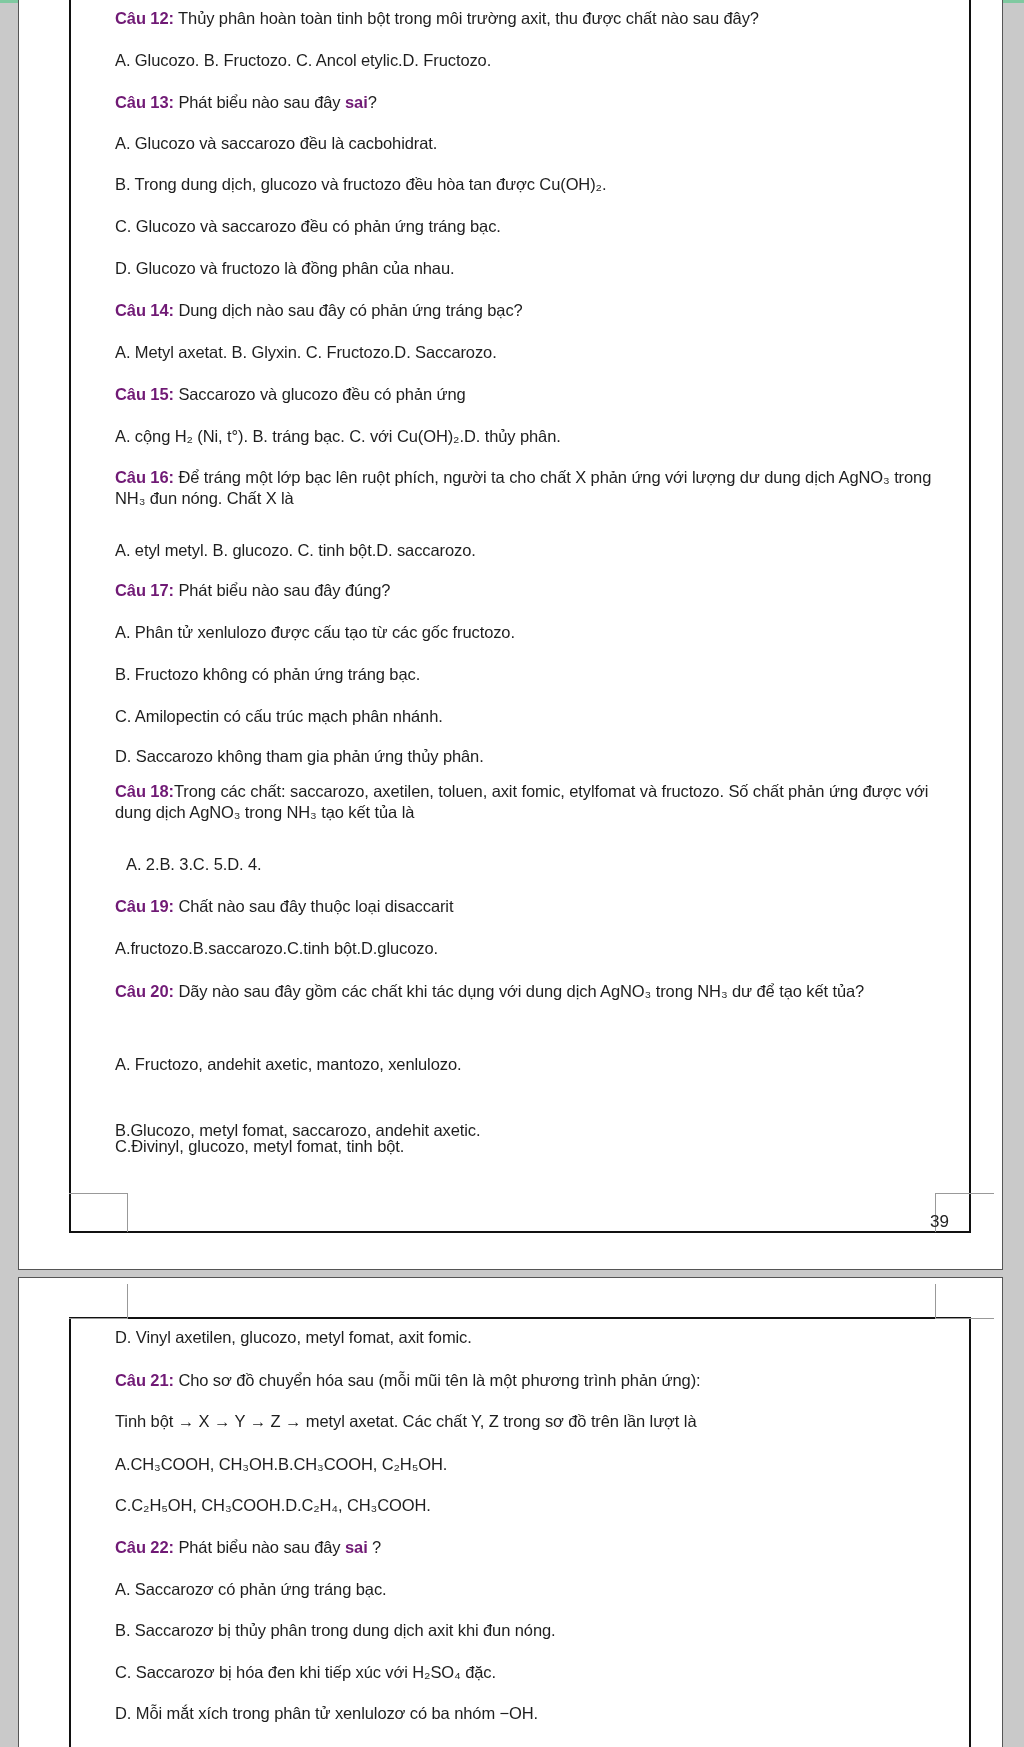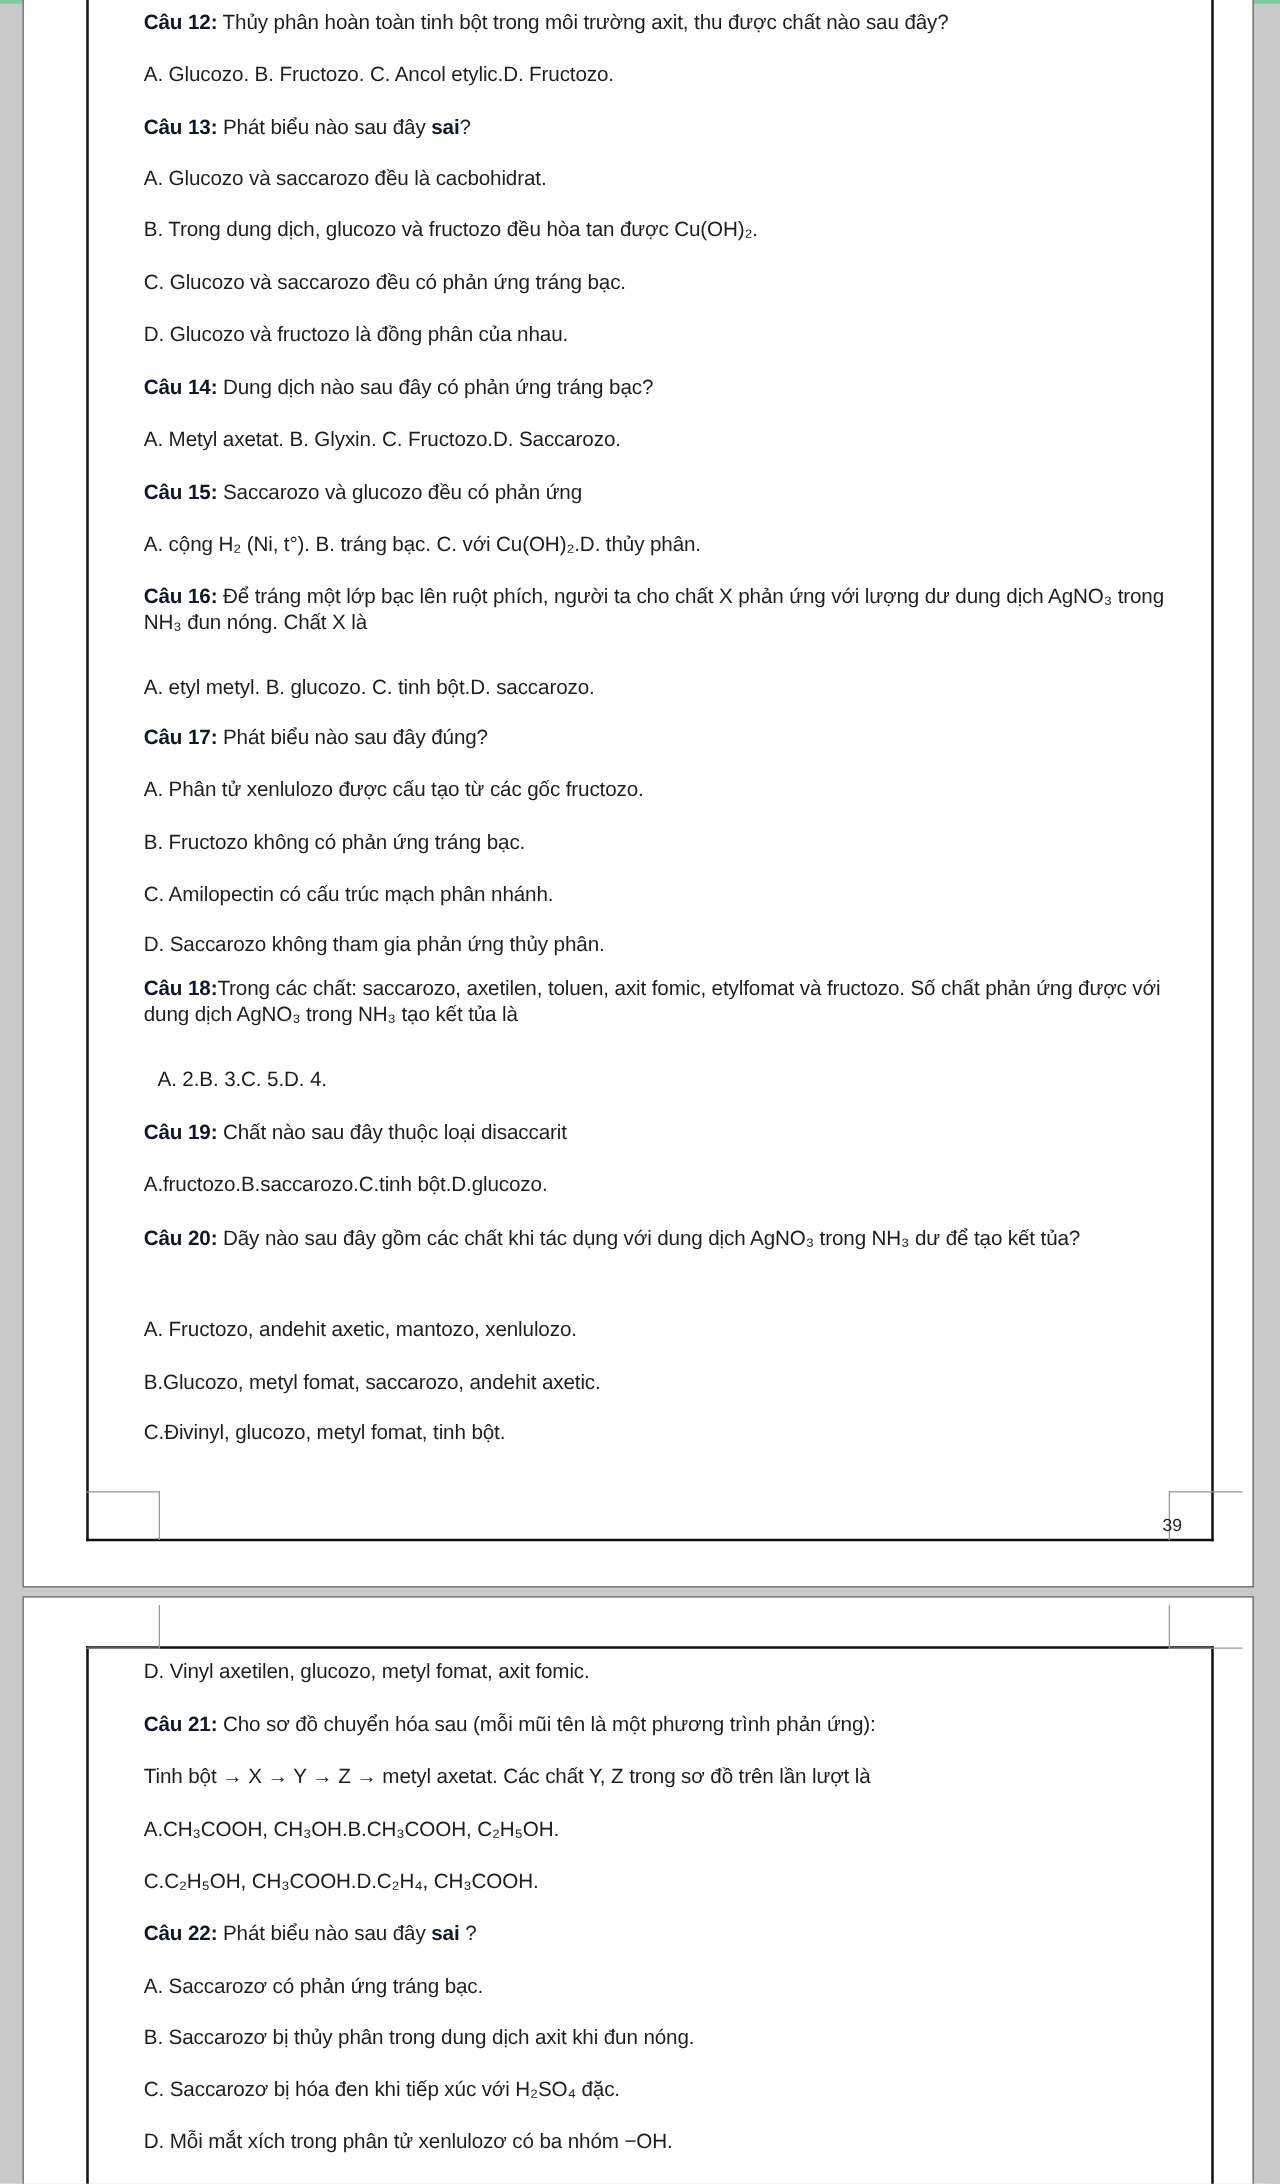--- a/index.html
+++ b/index.html
@@ -13,22 +13,22 @@
   .page { position: absolute; left: 18px; width: 985px; background: #fff; border: 1px solid #555; box-sizing: border-box; }
   #page1 { top: -10px; height: 1280px; }
   #page2 { top: 1277px; height: 490px; }
   .frame { position: absolute; left: 50px; width: 902px; border-left: 2.5px solid #111; border-right: 2.5px solid #111; box-sizing: border-box; }
   #page1 .frame { top: 0; height: 1242px; border-bottom: 2.5px solid #111; }
   #page2 .frame { top: 39px; height: 500px; border-top: 2.5px solid #111; }
   .crop { position: absolute; border-color: #999; border-style: solid; border-width: 0; }
   .content { position: absolute; left: 96px; right: 40px; font-size: 16.5px; }
   .line { position: absolute; left: 0; white-space: nowrap; letter-spacing: -0.1px; }
   .wrap { white-space: normal; width: 820px; line-height: 21px; }
-  b { font-weight: bold; color: #0f172a; }
-  .pgnum { position: absolute; font-size: 14px; color: #222; }
+  b { font-weight: bold; color: #701a75; }
+  .pgnum { position: absolute; font-size: 17px; color: #222; }
 </style>
 </head>
 <body>
 
 <div class="top-strip"></div>
 
 <div class="page" id="page1">
   <div class="frame"></div>
   <div class="crop" style="left:50px; top:1202px; width:58px; height:38px; border-top-width:1px; border-right-width:1px;"></div>
   <div class="crop" style="left:916px; top:1202px; width:58px; height:38px; border-top-width:1px; border-left-width:1px;"></div>
@@ -51,21 +51,21 @@
       <div class="line" style="top: 632px;"><span>A. Phân tử xenlulozo được cấu tạo từ các gốc fructozo.</span></div>
       <div class="line" style="top: 674px;"><span>B. Fructozo không có phản ứng tráng bạc.</span></div>
       <div class="line" style="top: 716px;"><span>C. Amilopectin có cấu trúc mạch phân nhánh.</span></div>
       <div class="line" style="top: 756px;"><span>D. Saccarozo không tham gia phản ứng thủy phân.</span></div>
       <div class="line wrap" style="top: 790px;"><b>Câu 18:</b><span>Trong các chất: saccarozo, axetilen, toluen, axit fomic, etylfomat và fructozo. Số chất phản ứng được với dung dịch AgNO₃ trong NH₃ tạo kết tủa là</span></div>
       <div class="line" style="top: 864px; margin-left: 11px;"><span>A. 2.B. 3.C. 5.D. 4.</span></div>
       <div class="line" style="top: 906px;"><b>Câu 19:</b><span> Chất nào sau đây thuộc loại disaccarit</span></div>
       <div class="line" style="top: 948px;"><span>A.fructozo.B.saccarozo.C.tinh bột.D.glucozo.</span></div>
       <div class="line wrap" style="top: 990px;"><b>Câu 20:</b><span> Dãy nào sau đây gồm các chất khi tác dụng với dung dịch AgNO₃ trong NH₃ dư để tạo kết tủa?</span></div>
       <div class="line" style="top: 1064px;"><span>A. Fructozo, andehit axetic, mantozo, xenlulozo.</span></div>
-      <div class="line" style="top: 1106px;"><span>B.Glucozo, metyl fomat, saccarozo, andehit axetic.</span></div>
+      <div class="line" style="top: 1130px;"><span>B.Glucozo, metyl fomat, saccarozo, andehit axetic.</span></div>
       <div class="line" style="top: 1146px;"><span>C.Đivinyl, glucozo, metyl fomat, tinh bột.</span></div>
     </div>
 </div>
 
 <div class="page" id="page2">
   <div class="frame"></div>
   <div class="crop" style="left:50px; top:6px; width:58px; height:34px; border-bottom-width:1px; border-right-width:1px;"></div>
   <div class="crop" style="left:916px; top:6px; width:58px; height:34px; border-bottom-width:1px; border-left-width:1px;"></div>
   <div class="content" id="c2">
       <div class="line" style="top: 50px;"><span>D. Vinyl axetilen, glucozo, metyl fomat, axit fomic.</span></div>

